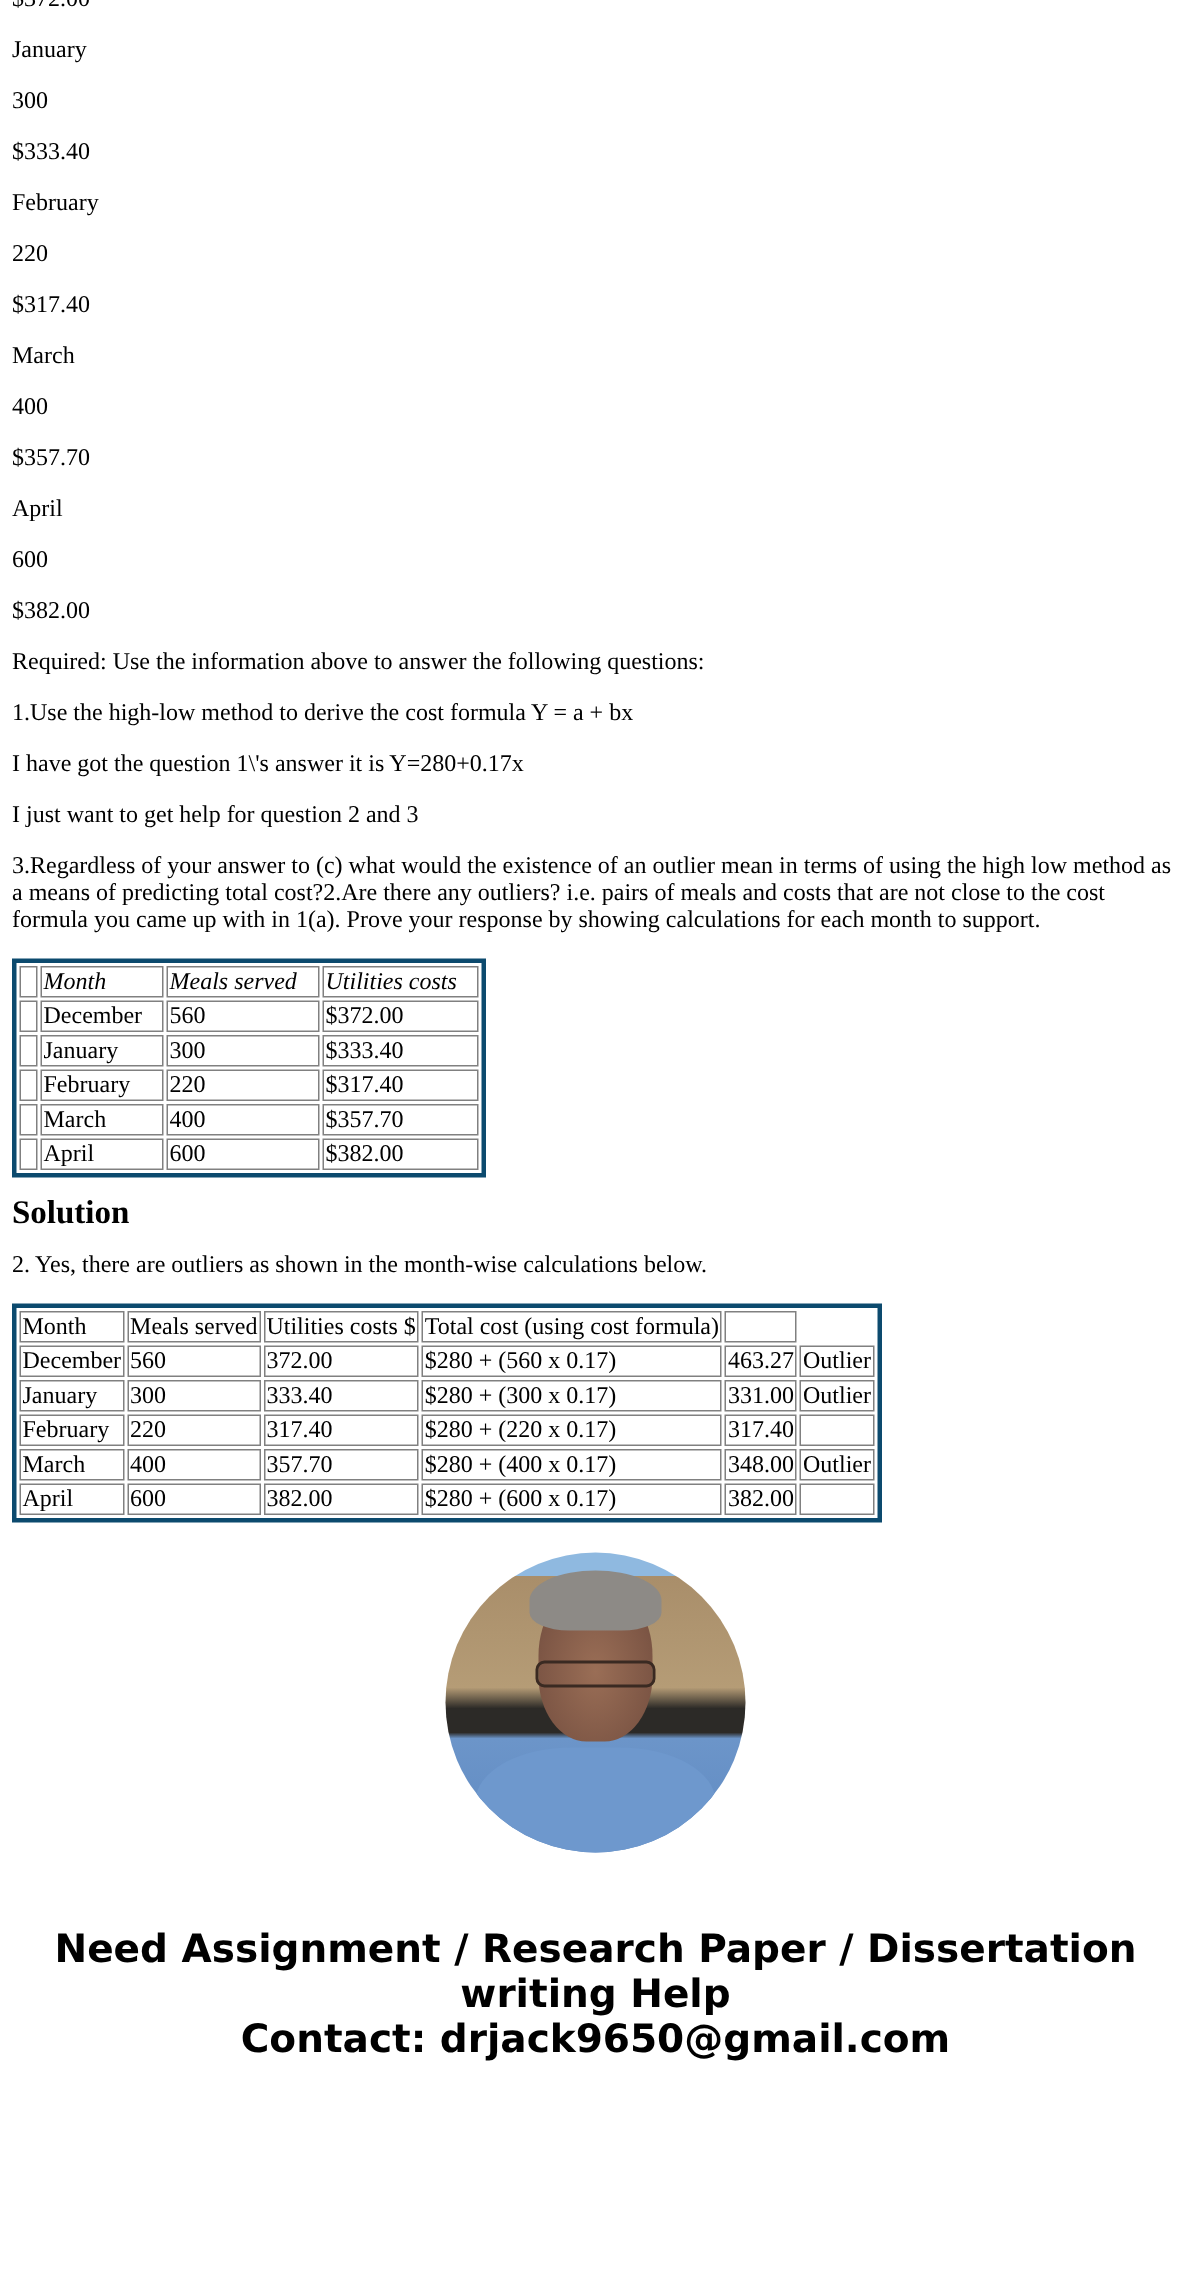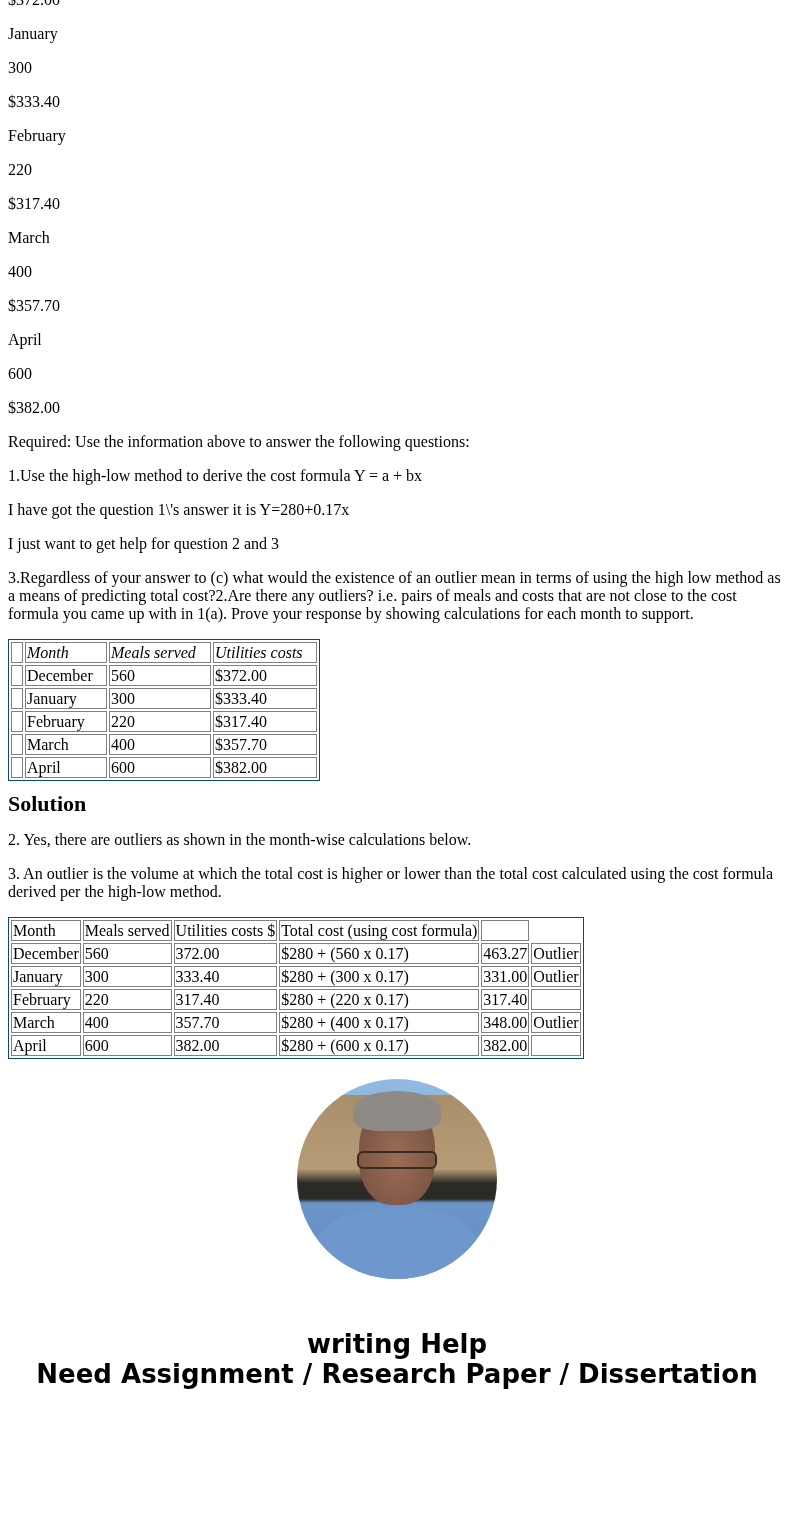--- a/index.html
+++ b/index.html
@@ -7,21 +7,21 @@
     width: 794px;
     font-family: "Liberation Serif", serif;
     font-size: 16px;
     color: #000;
     line-height: 18px;
   }
   .wrap { padding: 0 8px; position: relative; top: -9px; }
   p { margin: 0 0 16px 0; }
   .top-list p { margin: 0 0 16px 0; }
   table.bordered {
-    border: 1px solid #0c4a6e;
+    border: 3px solid #0c4a6e;
     border-collapse: separate;
     border-spacing: 2px;
     margin-bottom: 12px;
   }
   table.bordered td {
     border: 1px solid #808080;
     padding: 1px;
     height: 17px;
     line-height: 17px;
     white-space: nowrap;
@@ -151,21 +151,20 @@
       <td class="empty"></td>
       <td>April</td>
       <td>600</td>
       <td>$382.00</td>
     </tr>
   </tbody>
     </table>
 
   <h3>Solution</h3>
   <p>2. Yes, there are outliers as shown in the month-wise calculations below.</p>
-  <p>3. An outlier is the volume at which the total cost is higher or lower than the total cost calculated using the cost formula derived per the high-low method.</p>
 
   <table class="bordered t2">
     <tbody>
         <tr>
       <td>Month</td>
       <td>Meals served</td>
       <td>Utilities costs $</td>
       <td>Total cost (using cost formula)</td>
       <td></td>
       <td class="noborder"></td>
@@ -216,17 +215,18 @@
   <div class="avatar-wrap">
     <div class="avatar">
       <div class="shirt"></div>
       <div class="face"></div>
       <div class="hair"></div>
       <div class="glasses"></div>
     </div>
   </div>
 
   <div class="promo">
+    <div>Need Assignment / Research Paper / Dissertation</div>
     <div>writing Help</div>
-    <div>Need Assignment / Research Paper / Dissertation</div>
+    <div>Contact: drjack9650@gmail.com</div>
   </div>
 
 </div>
 
 </body></html>

